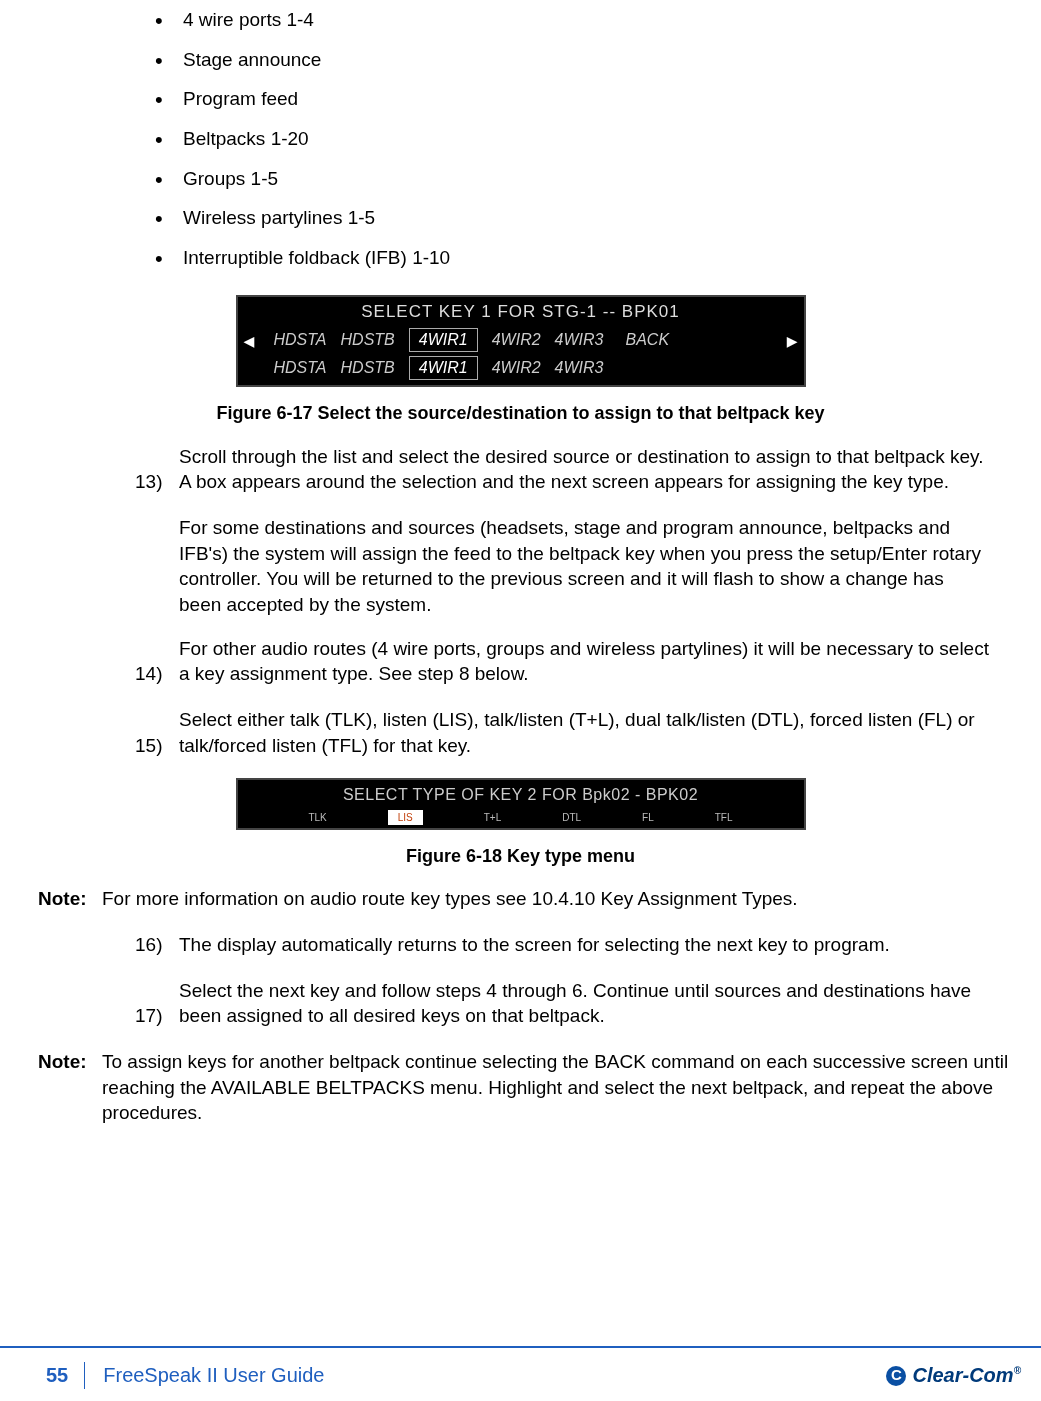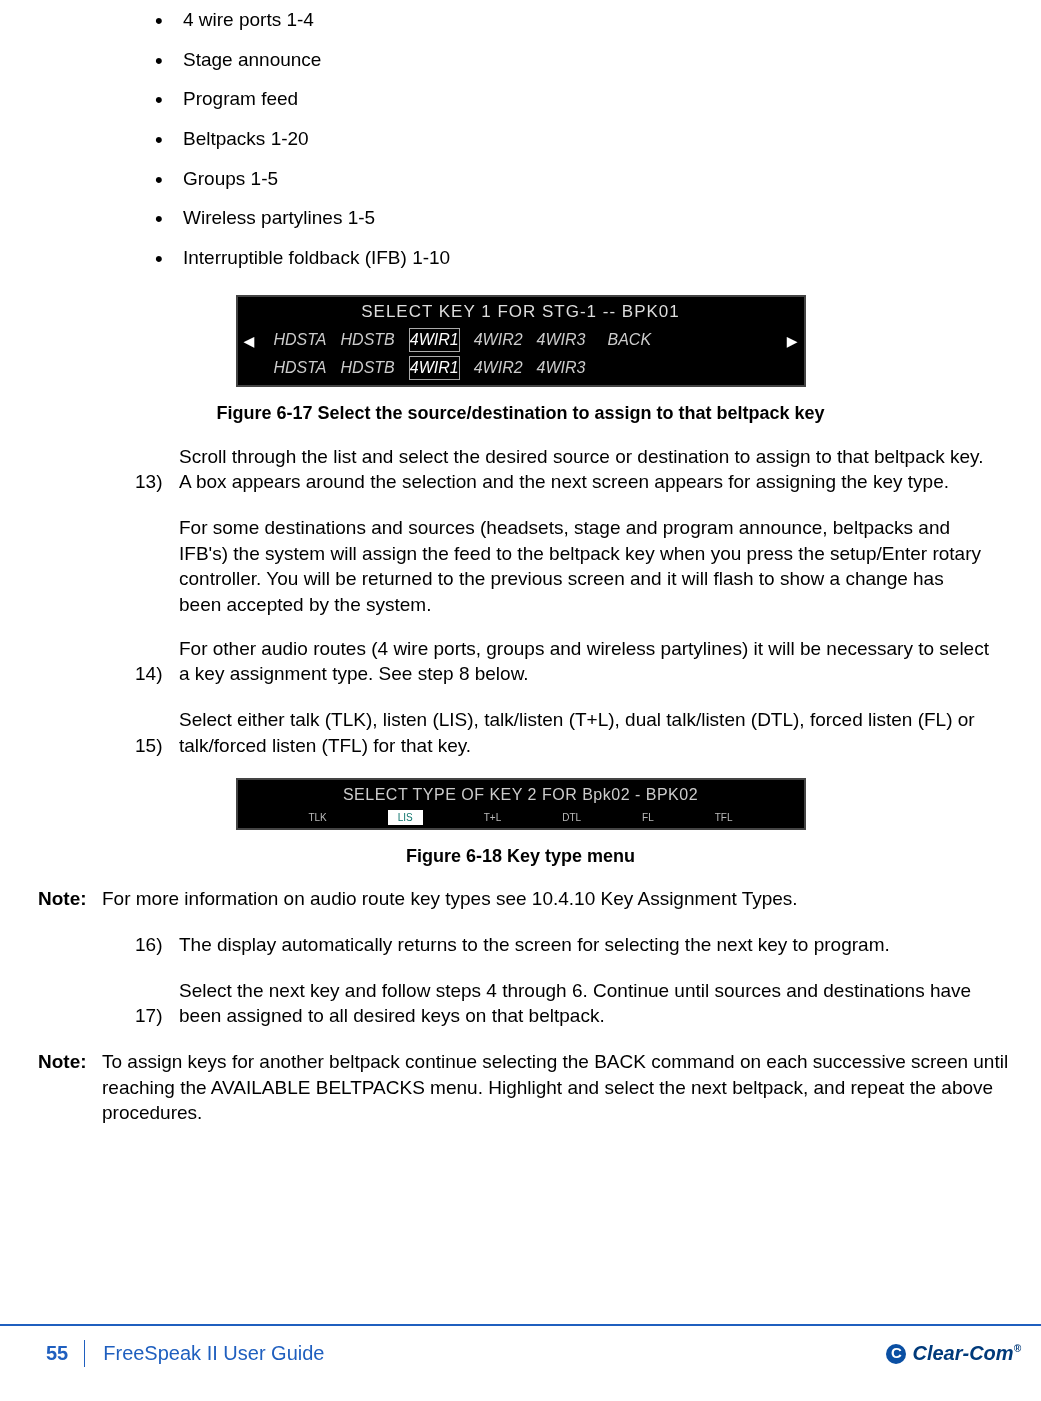--- a/index.html
+++ b/index.html
@@ -29,47 +29,47 @@
     }
     .screenshot.s1 {
       width: 570px; height: 92px; border: 2px solid #444;
     }
     .screenshot.s1 .hdr {
       text-align: center; font-size: 17px; padding-top: 4px; letter-spacing: 1px; color:#ddd;
     }
     .screenshot.s1 .rows { display:flex; flex-direction:column; gap:4px; padding:4px 36px 4px 36px;}
     .screenshot.s1 .row { display:flex; gap:14px; font-size:16px; align-items:center;}
     .screenshot.s1 .row span { display:inline-block;font-style:italic; }
-    .screenshot.s1 .sel { border:1px solid #aaa; padding:0 0; color:#fff;}
+    .screenshot.s1 .sel { border:1px solid #aaa; padding:0 9px; color:#fff;}
     .screenshot.s1 .arrow-l, .screenshot.s1 .arrow-r {
       position:absolute; top:50%; transform:translateY(-50%); color:#fff; font-size:14px;
     }
     .screenshot.s1 .arrow-l { left:6px; }
     .screenshot.s1 .arrow-r { right:6px; }
     .screenshot.s2 {
       width: 570px; height: 52px; border: 2px solid #444;
     }
     .screenshot.s2 .hdr { text-align:center; font-size:16px; padding-top:4px; color:#ccc; letter-spacing:0.5px;}
     .screenshot.s2 .row2 { display:flex; justify-content:space-evenly; padding:4px 10px; font-size:10px; align-items:center;}
     .screenshot.s2 .row2 span { color:#bbb; }
-    .screenshot.s2 .row2 .sel { background:#fff; color:#0f766e; padding:1px 10px; }
+    .screenshot.s2 .row2 .sel { background:#fff; color:#c2410c; padding:1px 10px; }
     .caption {
       text-align:center; font-weight:bold; font-size:18px; margin: 14px 0 18px 0;
     }
     .step { display:flex; margin: 0 0 20px 115px; align-items: flex-end; }
     .step .num { width: 44px; flex:none; }
     .step .txt { flex:1; padding-right: 30px;}
     .step .txt p { margin-bottom: 18px; }
     .step .txt p:last-child { margin-bottom: 0; }
     .note-row { display:flex; margin: 6px 0 10px 18px; }
     .note-row .nlabel { font-weight:bold; width: 64px; flex:none; }
     .note-row .ntxt { flex:1; padding-right:8px; }
     .note-row .ntxt p { margin-bottom: 10px; }
     .footer {
-      position:absolute; bottom:34px; left:0; right:0;
+      position:absolute; bottom:12px; left:0; right:0;
       border-top: 2px solid #1f5fbf;
       padding: 14px 20px 0 46px;
       display:flex; align-items:center; justify-content:space-between;text-align:right;
     }
     .footer .left { display:flex; align-items:center; gap:18px; }
     .footer .pg { color:#1f5fbf; font-weight:bold; font-size:20px; border-right:1px solid #1f5fbf; padding-right:16px;}
     .footer .title { color:#1f5fbf; font-size:20px; }
     .footer .logo { display:flex; align-items:center; gap:6px; font-style:italic; font-weight:bold; font-size:20px; color:#003a7a;}
     .footer .logo .ball {
       width:20px; height:20px; border-radius:50%; background:#0a4fa3; color:#fff;

